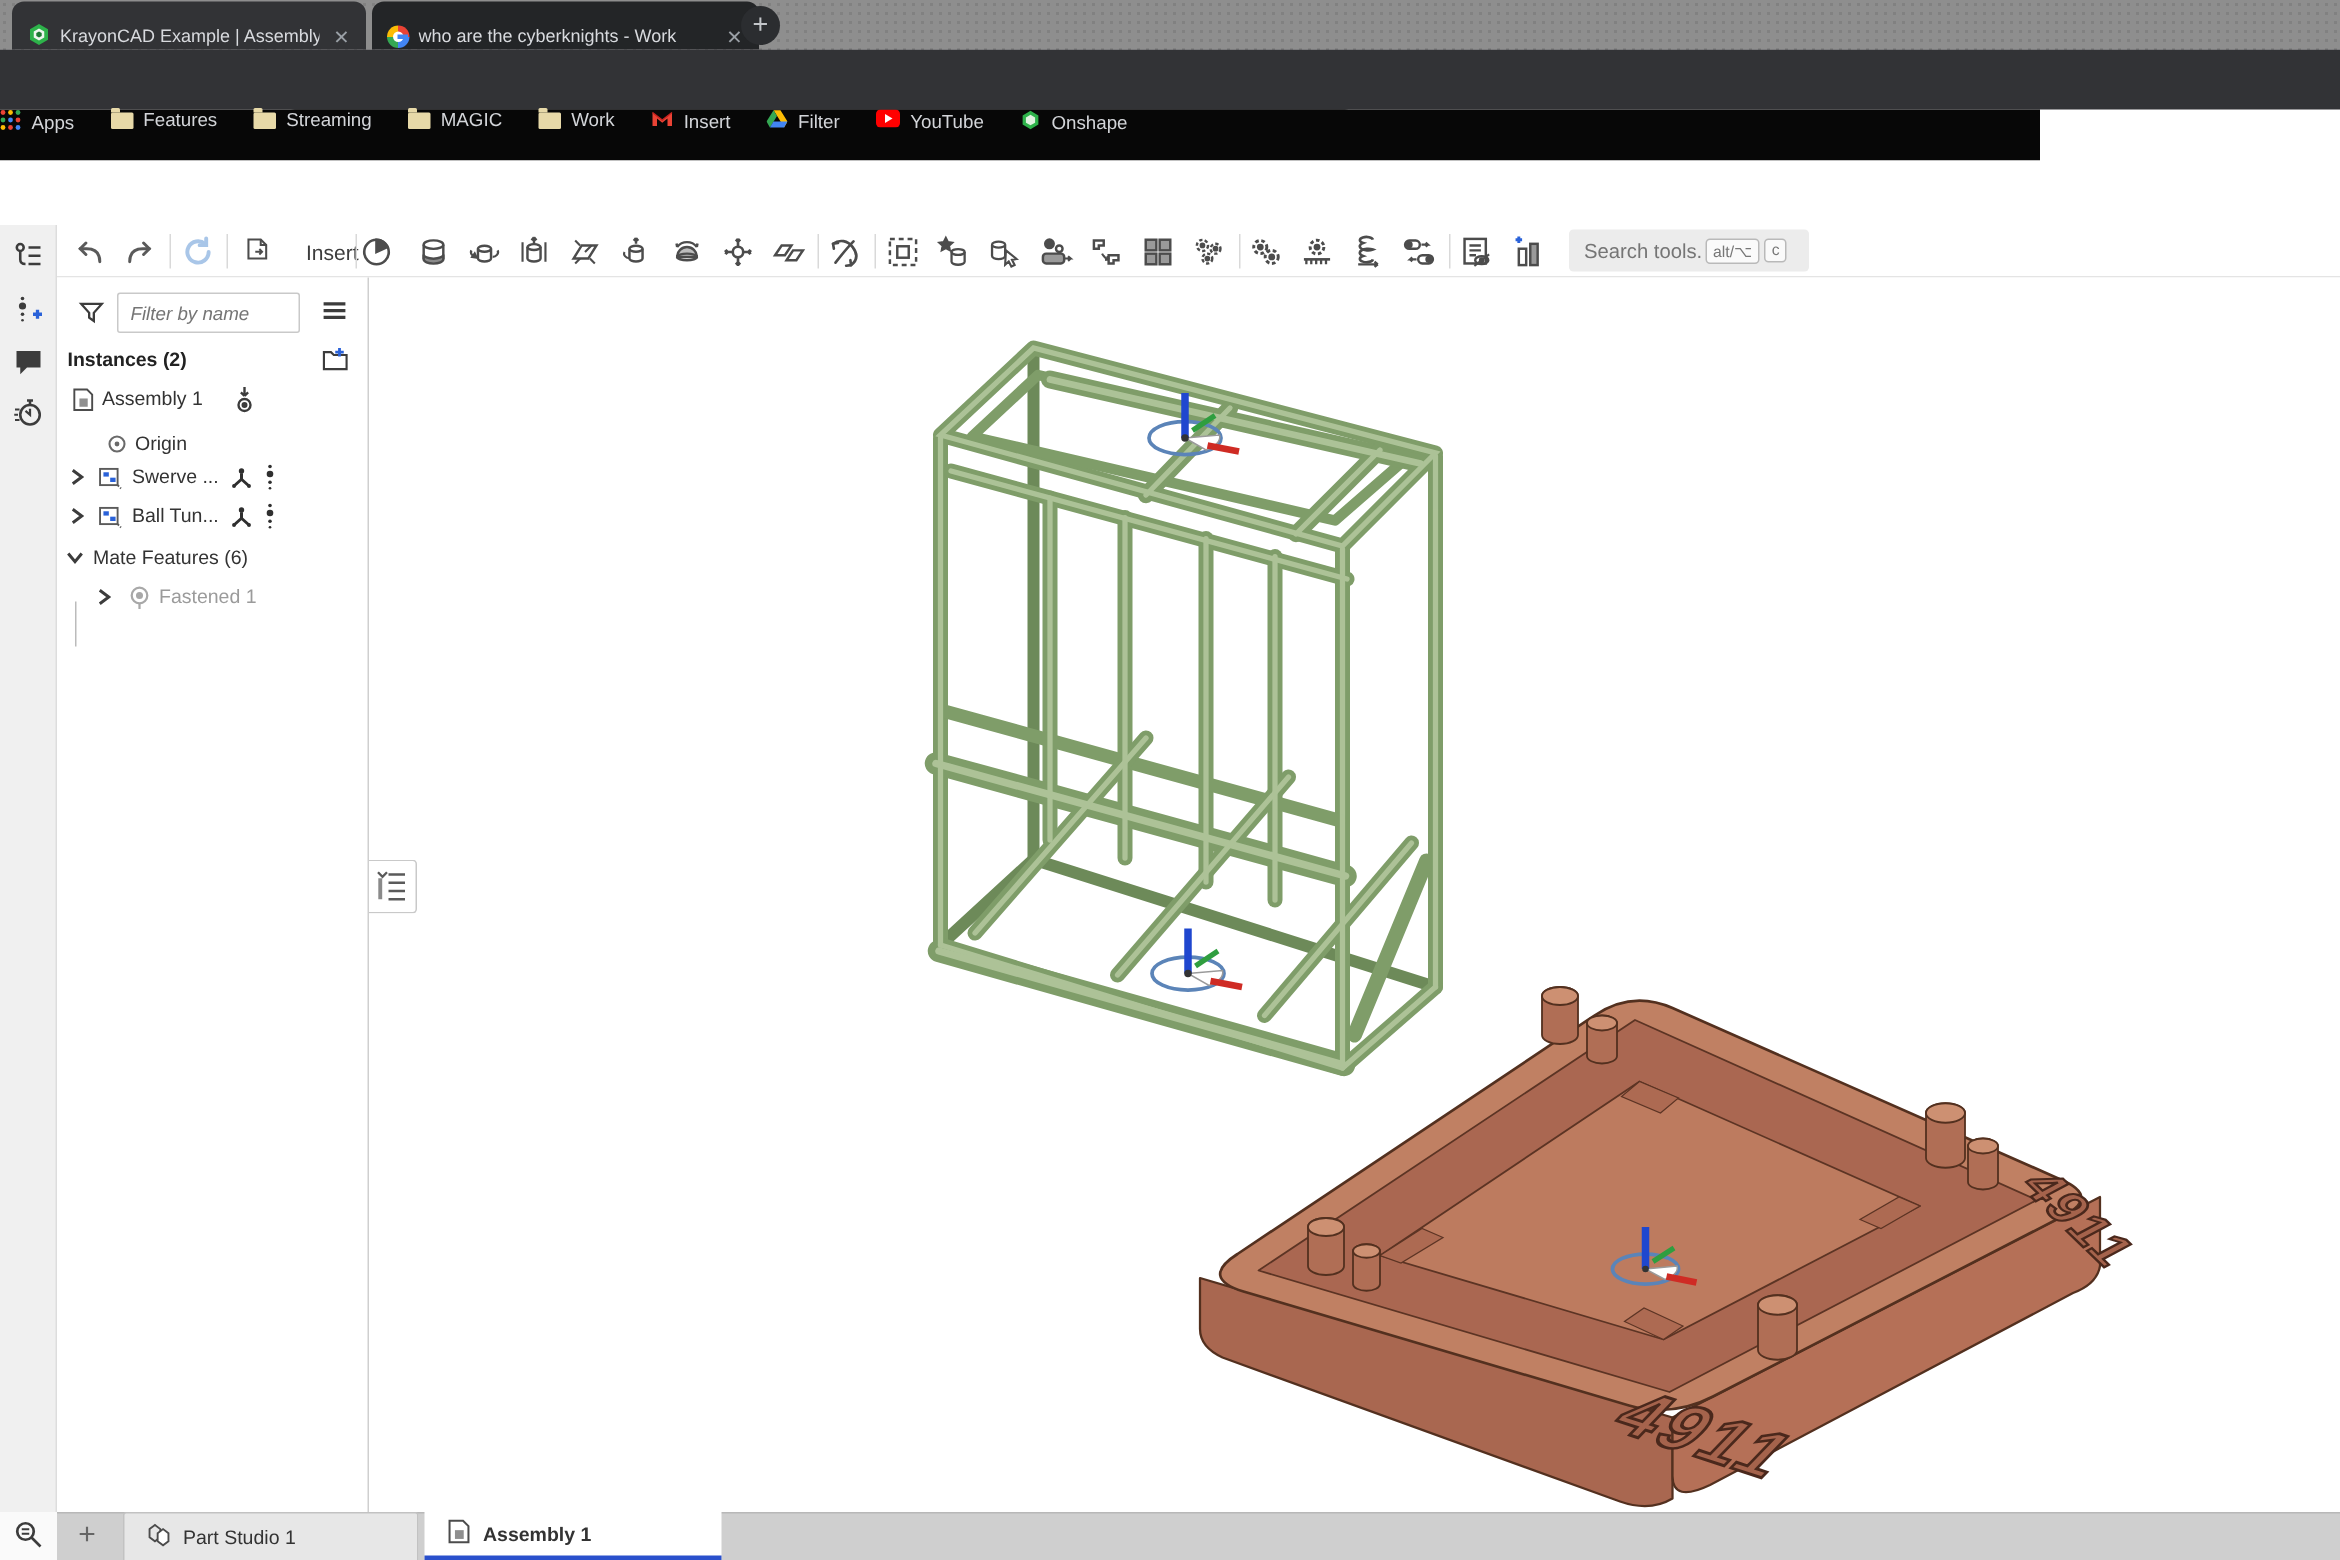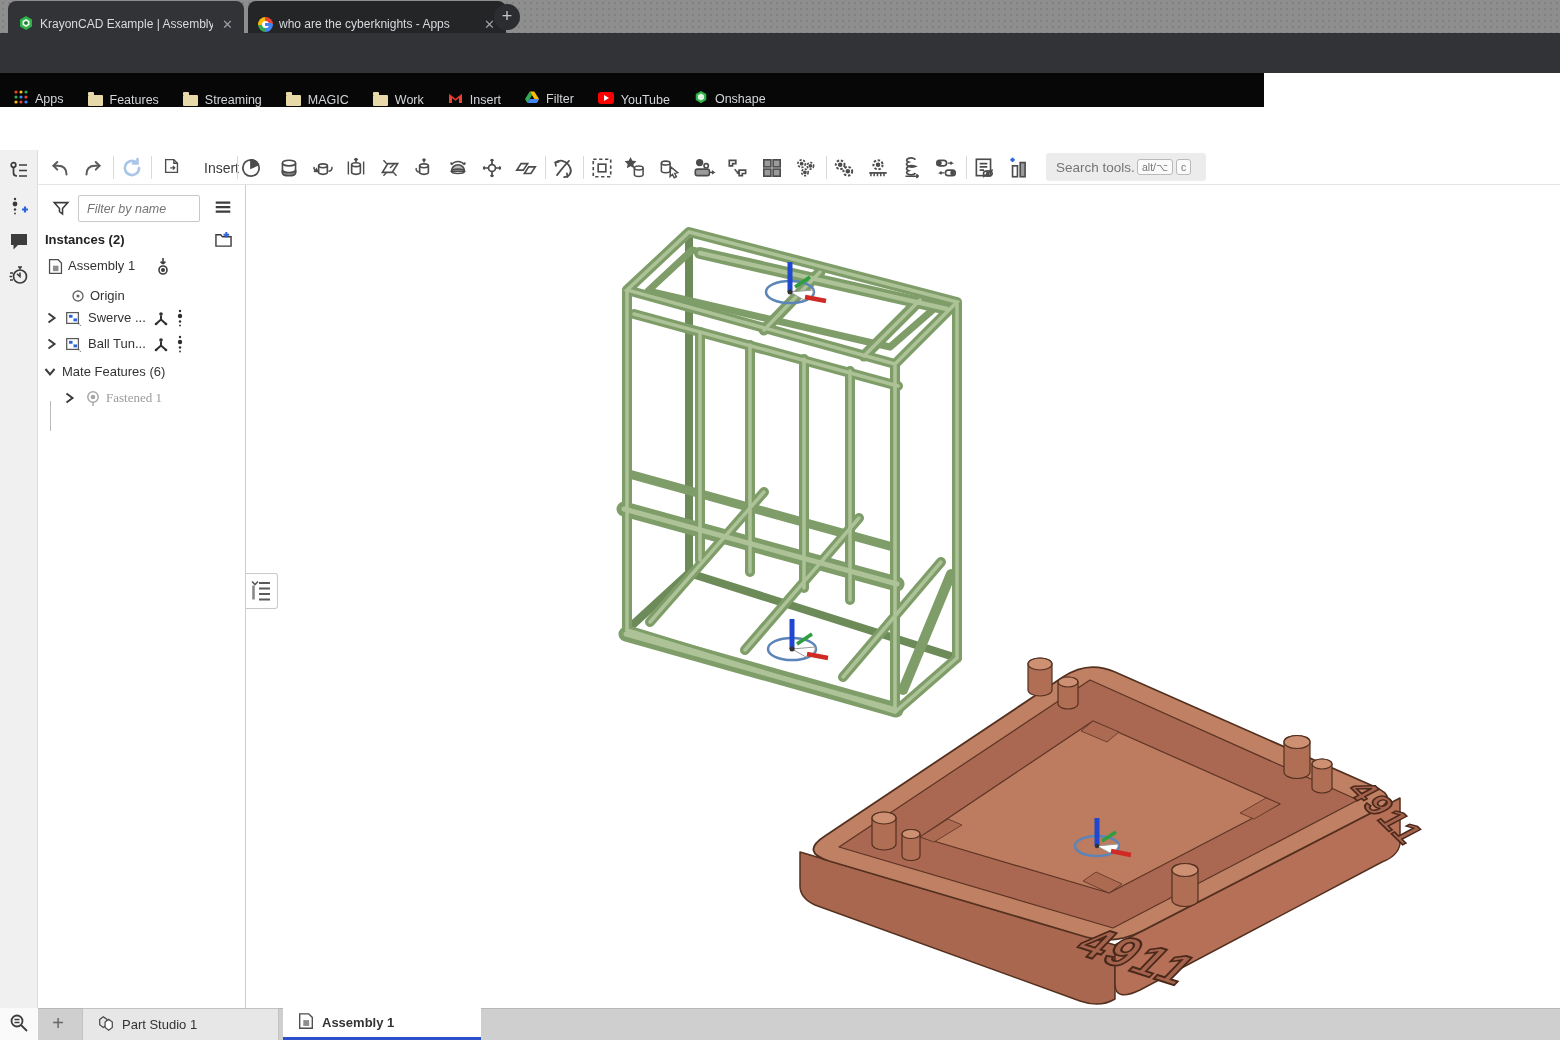--- a/index.html
+++ b/index.html
@@ -20,22 +20,22 @@
   #newtab { left:494px; top:4px; width:26px; height:26px; border-radius:50%; background:#2b2d30;
     color:#c3c6ca; font-size:18px; text-align:center; line-height:24px; }
 
   #urlbar { left:0; top:33px; width:1560px; height:40px; background:#323336; }
   .navic { top:40px; font-size:19px; color:#c0c3c8; }
   #urlpill { left:183px; top:40px; width:727px; height:27px; border-radius:14px; background:#1d1e20;
     display:flex; align-items:center; padding:0 12px; font-size:13px; }
   #urlpill .dom { color:#e8eaed; font-weight:bold; }
   #urlpill .pth { color:#9aa0a6; white-space:nowrap; overflow:hidden; }
 
-  #bookmarks { left:0; top:73px; width:1264px; height:34px; background:#070707;
-    display:flex; align-items:flex-end; gap:24px; padding-left:14px; }
+  #bookmarks { left:0; top:73px; width:1360px; height:34px; background:#070707;
+    display:flex; align-items:flex-start; gap:24px; }
   .bm { display:flex; align-items:center; gap:7px; color:#d3d5d9; font-size:12.5px; }
   .folder { width:15px; height:11px; background:#e7d9a8; border-radius:1px; position:relative; }
   .folder:before { content:""; position:absolute; left:0; top:-3px; width:6px; height:3px;
     background:#e7d9a8; border-radius:1px 1px 0 0; }
 
   
   #osheader { left:0; top:107px; width:1560px; height:43px; background:#fff; }
   #brand { left:12px; top:118px; display:flex; align-items:center; gap:7px;
     color:#5f6368; font-size:18px; }
   #hamburger { left:129px; top:124px; width:17px; height:13px;
@@ -108,21 +108,21 @@
           </svg>
       </span>
       <span class="ttl">KrayonCAD Example | Assembly</span>
       <span class="x">✕</span>
     </div>
     <div id="tab2" class="btab abs">
       <span style="width:15px;height:15px;border-radius:50%;background:conic-gradient(#ea4335 0 25%,#4285f4 25% 50%,#34a853 50% 75%,#fbbc05 75% 100%);position:relative;display:inline-block;">
         <span style="position:absolute;left:4px;top:4px;width:7px;height:7px;border-radius:50%;background:#fff;"></span>
         <span style="position:absolute;left:7px;top:6px;width:7px;height:3px;background:#4285f4;"></span>
       </span>
-      <span class="ttl">who are the cyberknights - Apps</span>
+      <span class="ttl">who are the cyberknights - Work</span>
       <span class="x">✕</span>
     </div>
     <div id="newtab" class="abs">+</div>
   </div>
 
   <div id="urlbar" class="abs">
     <span class="navic abs" style="left:22px;top:42px;">←</span>
     <span class="navic abs" style="left:58px;top:42px;color:#9aa0a6;">→</span>
     <span class="navic abs" style="left:94px;top:42px;font-weight:bold;">⟳</span>
     <div id="urlpill" class="abs">
@@ -698,21 +698,21 @@
       </span>
       <span class="abs" style="left:47px;top:3px;">
         <svg width="16" height="17" viewBox="0 0 16 17">
             <g stroke="#a8a8a8" stroke-width="1.5" fill="none">
               <circle cx="8" cy="7" r="5.2"></circle>
               <circle cx="8" cy="7" r="1.6" fill="#a8a8a8"></circle>
               <path d="M8 12.2V16"></path>
             </g>
           </svg>
       </span>
-      <span class="lbl gray" style="left:68px;font-family:Liberation Serif, serif;">Fastened 1</span>
+      <span class="lbl gray" style="left:68px;">Fastened 1</span>
     </div>
   </div>
 
   <div id="viewport" class="abs">
     <svg width="1314" height="823" viewBox="246 185 1314 823">
 
       <g>
 
         <path d="M800 852 L1115 945 L1115 999 Q1100 1008 1080 1001 L815 905 Q800 898 800 886 Z" fill="#a96750" stroke="#53301f" stroke-width="1.5" stroke-linejoin="round"></path>
         <path d="M1115 945 L1400 798 L1400 844 Q1398 856 1382 862 L1140 990 Q1115 1002 1115 984 Z" fill="#b57057" stroke="#53301f" stroke-width="1.5" stroke-linejoin="round"></path>

